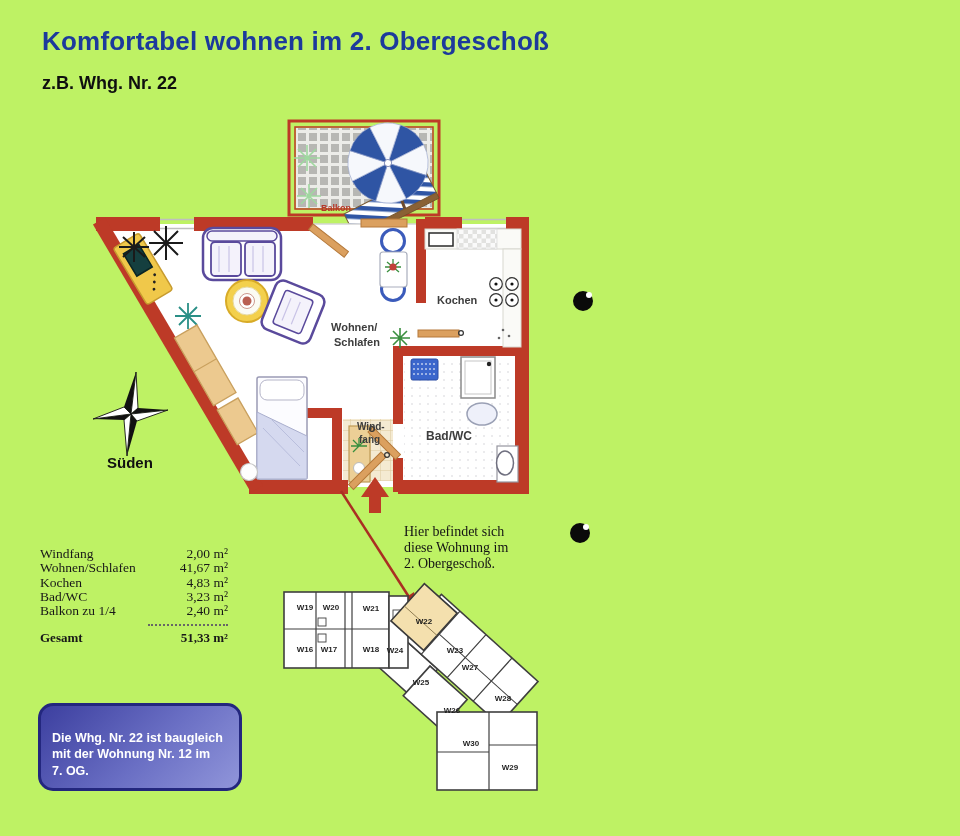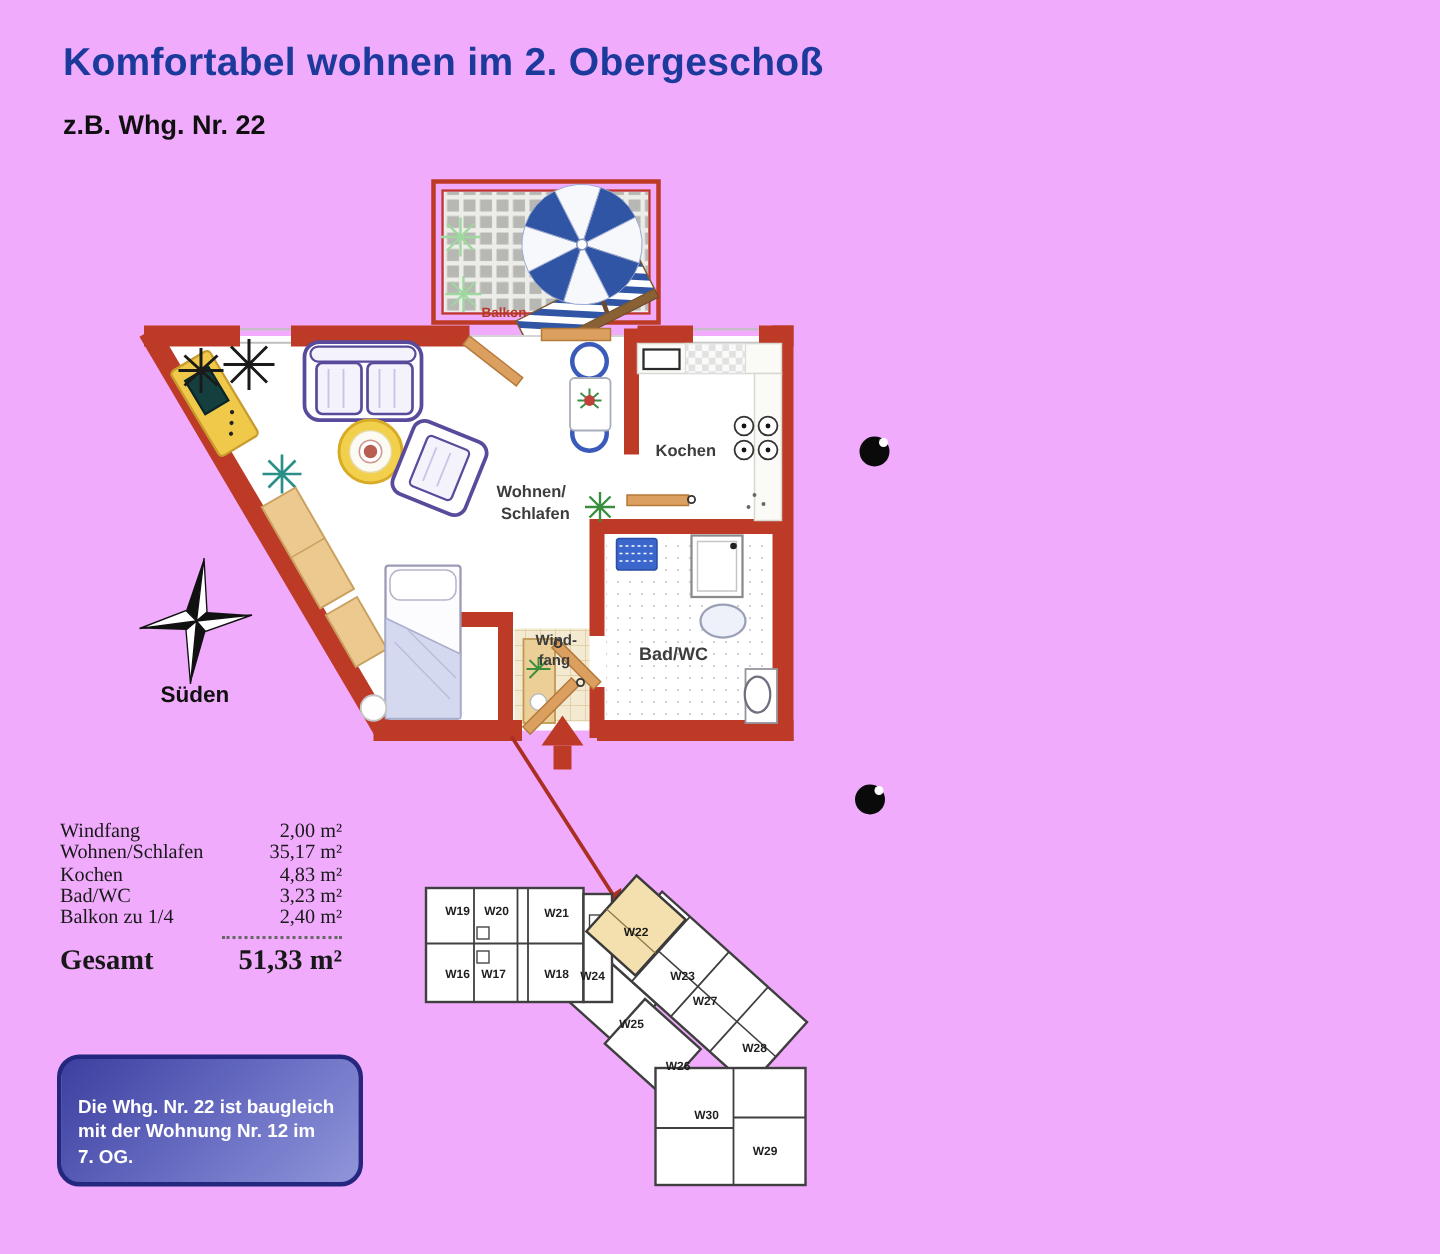--- a/index.html
+++ b/index.html
@@ -1,31 +1,31 @@
 <!DOCTYPE html>
 <html><head>
 <meta charset="utf-8">
 <style>
   html,body{margin:0;padding:0;background:#ffffff;}
-  .page{position:relative;width:960px;height:836px;background:#f0abfc;overflow:hidden;
+  .page{position:relative;width:960px;height:836px;background:#bef264;overflow:hidden;
         font-family:"Liberation Sans",sans-serif;}
   .page-title{position:absolute;left:42px;top:26px;font-size:26px;font-weight:bold;
         color:#1c3a9c;letter-spacing:.2px;}
   .page-subtitle{position:absolute;left:42px;top:73px;font-size:18px;font-weight:bold;color:#0f0f0f;}
   svg.scene{position:absolute;left:0;top:0;}
   .plan-label{font-family:"Liberation Sans",sans-serif;font-weight:bold;fill:#3d3d3d;}
   .balkon-label{font-family:"Liberation Sans",sans-serif;font-weight:bold;fill:#b5382a;}
   .compass-label{font-family:"Liberation Sans",sans-serif;font-weight:bold;fill:#101010;}
   .unit-label{font-family:"Liberation Sans",sans-serif;font-weight:bold;font-size:8px;fill:#1f1f1f;}
   .unit-label.hl{fill:#1a1a1a;}
   .area-table{position:absolute;left:40px;top:547px;width:188px;
         font-family:"Liberation Serif",serif;font-size:13.5px;color:#181818;}
   .area-row{display:flex;justify-content:space-between;line-height:14.3px;}
   .area-sep{border-top:2px dotted #666;width:80px;margin:6px 0 4px auto;}
-  .area-total{display:flex;justify-content:space-between;font-weight:bold;font-size:19px;margin-top:3px;}
+  .area-total{display:flex;justify-content:space-between;font-weight:bold;font-size:13px;margin-top:3px;}
   .note{position:absolute;left:404px;top:524px;width:140px;
         font-family:"Liberation Serif",serif;font-size:14px;line-height:16px;color:#141414;}
   .info-box{position:absolute;left:38px;top:703px;width:176px;padding:24px 11px 9px 11px;
         border:3px solid #23277e;border-radius:15px;
         background:linear-gradient(135deg,#3c3f9f 0%,#6a6fc4 55%,#9095da 100%);
         color:#ffffff;font-weight:bold;font-size:12.5px;line-height:1.3;}
 </style>
 </head>
 <body>
 
@@ -335,21 +335,21 @@
   </svg>
 
   <div class="area-table">
     <div>
         <div class="area-row">
           <span>Windfang</span>
           <span>2,00 m²</span>
         </div>
         <div class="area-row">
           <span>Wohnen/Schlafen</span>
-          <span>35,17 m²</span>
+          <span>41,67 m²</span>
         </div>
         <div class="area-row">
           <span>Kochen</span>
           <span>4,83 m²</span>
         </div>
         <div class="area-row">
           <span>Bad/WC</span>
           <span>3,23 m²</span>
         </div>
         <div class="area-row">
@@ -357,20 +357,25 @@
           <span>2,40 m²</span>
         </div>
       </div>
     <div class="area-sep"></div>
     <div class="area-total">
       <span>Gesamt</span>
       <span>51,33 m²</span>
     </div>
   </div>
 
+  <div class="note">
+      <div>Hier befindet sich</div>
+      <div>diese Wohnung im</div>
+      <div>2. Obergeschoß.</div>
+    </div>
 
   <div class="info-box">
       <div>Die Whg. Nr. 22 ist baugleich</div>
       <div>mit der Wohnung Nr. 12 im</div>
       <div>7. OG.</div>
     </div>
 
 </div>
 
 </body></html>

